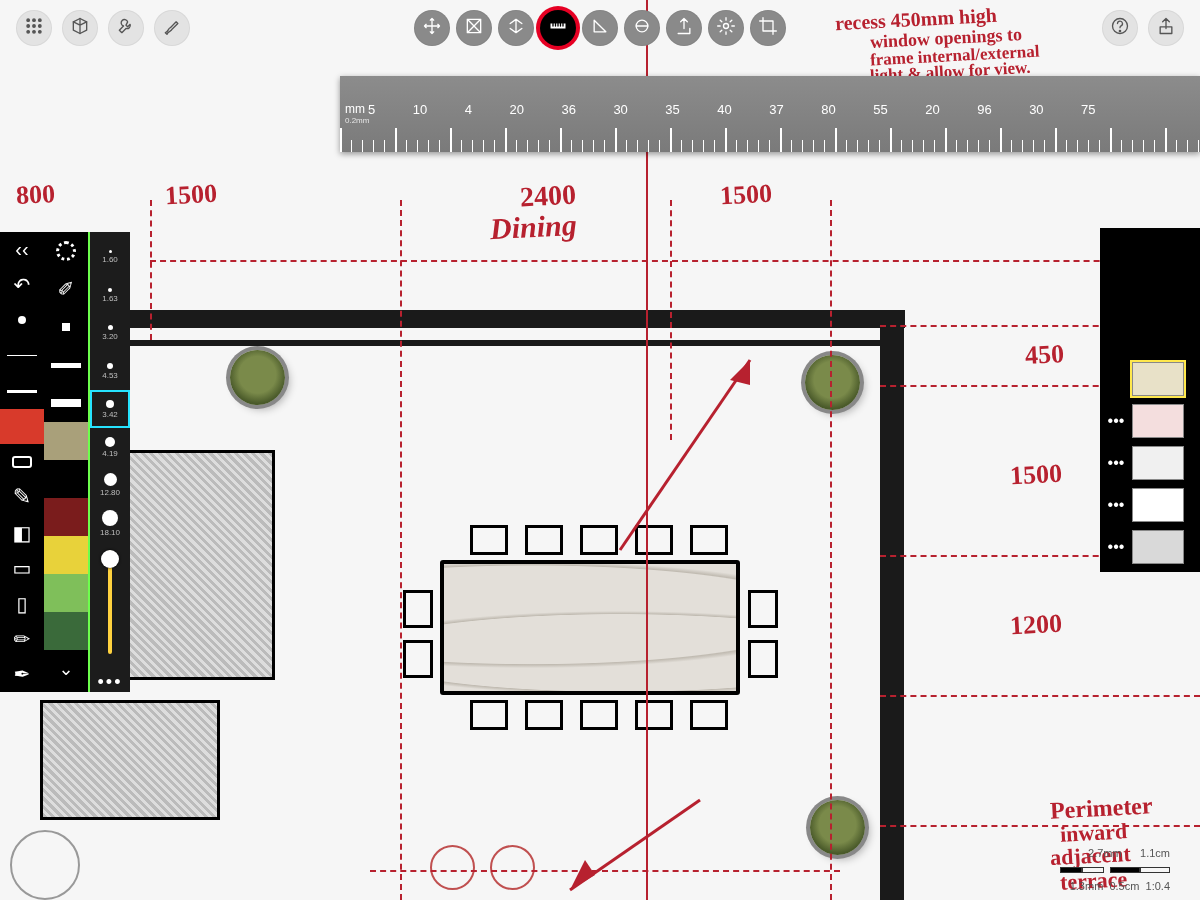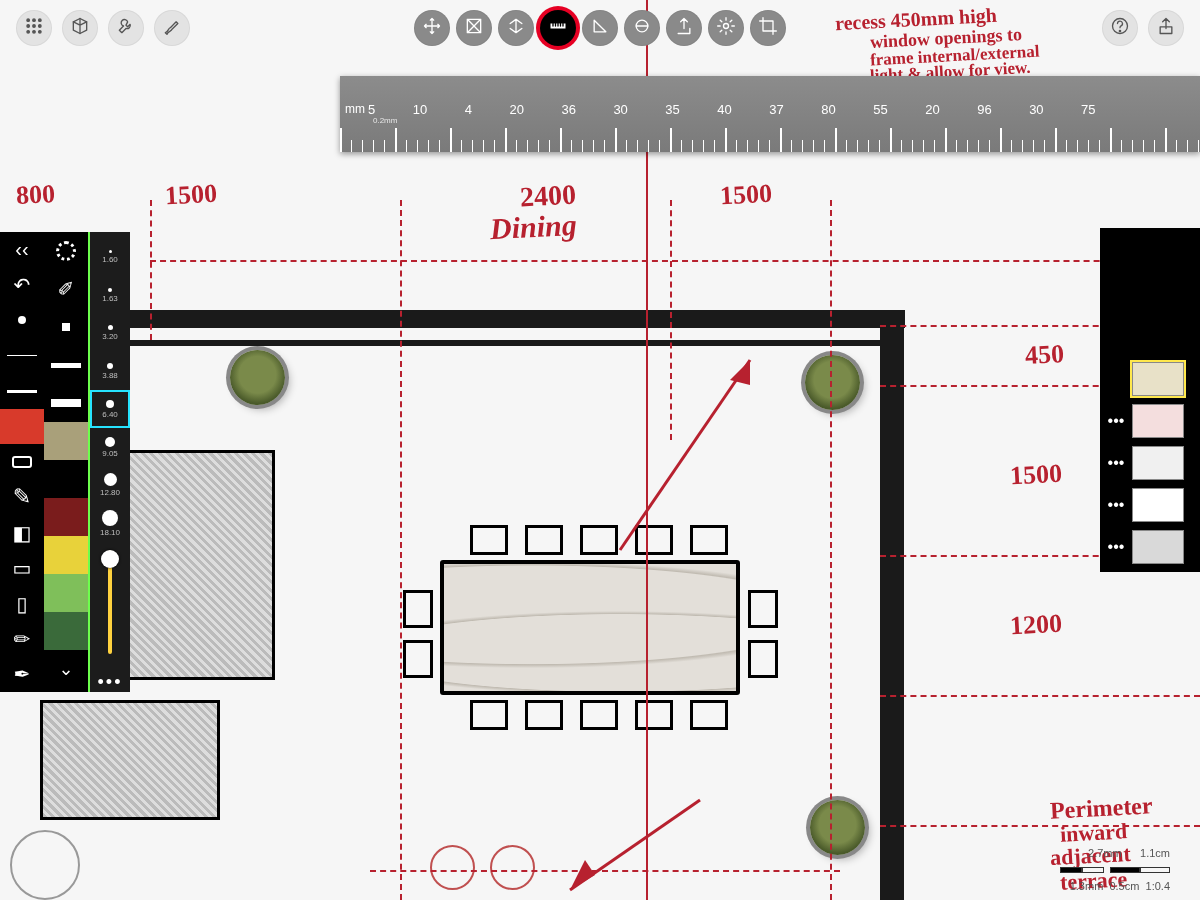--- a/index.html
+++ b/index.html
@@ -40,21 +40,21 @@
   .hand { position: absolute; font-family: "Segoe Script","Brush Script MT",cursive; color: #b7212f; font-weight: 600; transform: rotate(-3deg); white-space: nowrap; }
 
   
   .ruler { position: absolute; top: 76px; left: 340px; width: 860px; height: 76px; background: linear-gradient(#8c8c8c,#7a7a7a); color: #fff; font-size: 12px; box-shadow: 0 2px 6px rgba(0,0,0,.4); }
   .ruler .ticks { position: absolute; bottom: 0; left: 0; right: 0; height: 30px;
     background-image: repeating-linear-gradient(90deg, #fff 0 1px, transparent 1px 11px),
                       repeating-linear-gradient(90deg, #fff 0 1.5px, transparent 1.5px 55px);
     background-position: 0 18px, 0 6px; background-size: 11px 12px, 55px 24px; background-repeat: repeat-x; }
   .ruler .nums { position: absolute; top: 26px; left: 28px; display: flex; gap: 37.5px; font-size: 13px; }
   .ruler .unit { position: absolute; top: 26px; left: 5px; font-size: 12px; }
-  .ruler .sub  { position: absolute; top: 40px; left: 5px; font-size: 8px; opacity: .8; margin-left: 28px; }
+  .ruler .sub  { position: absolute; top: 40px; left: 5px; font-size: 8px; opacity: .8; }
 
   
   .left-panel { position: absolute; top: 232px; left: 0; width: 130px; height: 460px; background: #000; display: flex; }
   .lp-colA, .lp-colB { width: 44px; display: flex; flex-direction: column; }
   .lp-colC { width: 42px; background: #1c1c1c; padding-top: 6px; display:flex; flex-direction:column; align-items:center; border-left: 2px solid #6dff4d; }
   .cell { width: 44px; height: 44px; display: flex; align-items: center; justify-content: center; color: #fff; border: 0; background: transparent; cursor: pointer; }
   .cell.small { height: 38px; }
   .swatch { width: 44px; height: 38px; }
   .size-row { height: 38px; width: 40px; display:flex; flex-direction:column; align-items:center; justify-content:center; color:#bfbfbf; font-size:8px; gap:2px;}
   .size-row.sel { box-shadow: inset 0 0 0 2px #26e3ff; }
@@ -348,29 +348,29 @@
       <div class="size-row">
         <span class="dot" style="width:4px;height:4px"></span>
         <span>1.63</span>
       </div>
       <div class="size-row">
         <span class="dot" style="width:5px;height:5px"></span>
         <span>3.20</span>
       </div>
       <div class="size-row">
         <span class="dot" style="width:6px;height:6px"></span>
-        <span>3.88</span>
+        <span>4.53</span>
       </div>
       <div class="size-row sel">
         <span class="dot" style="width:8px;height:8px"></span>
-        <span>6.40</span>
+        <span>3.42</span>
       </div>
       <div class="size-row">
         <span class="dot" style="width:10px;height:10px"></span>
-        <span>9.05</span>
+        <span>4.19</span>
       </div>
       <div class="size-row">
         <span class="dot" style="width:13px;height:13px"></span>
         <span>12.80</span>
       </div>
       <div class="size-row">
         <span class="dot" style="width:16px;height:16px"></span>
         <span>18.10</span>
       </div>
       <div class="slider-track">

